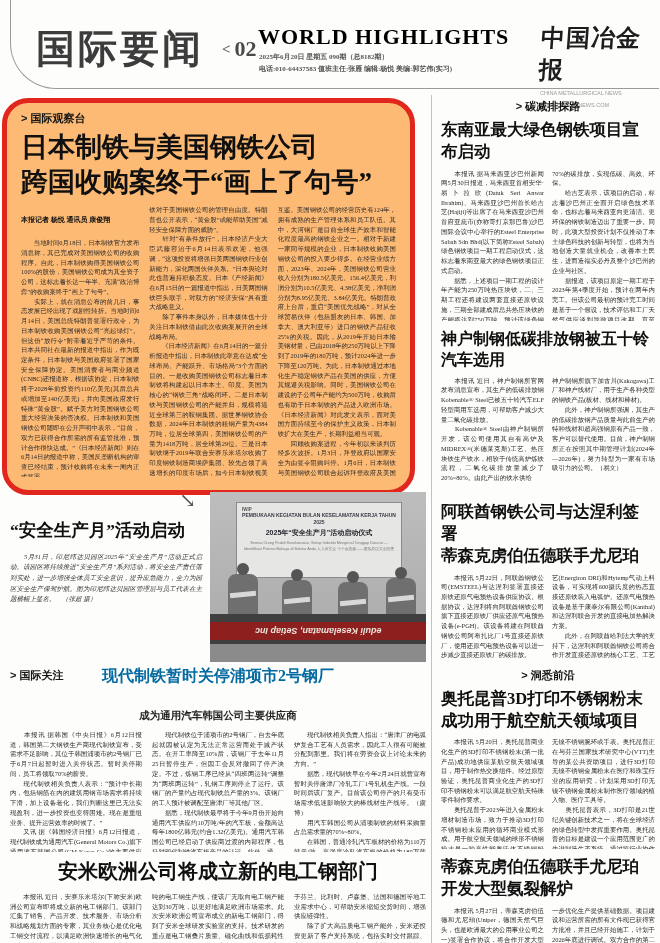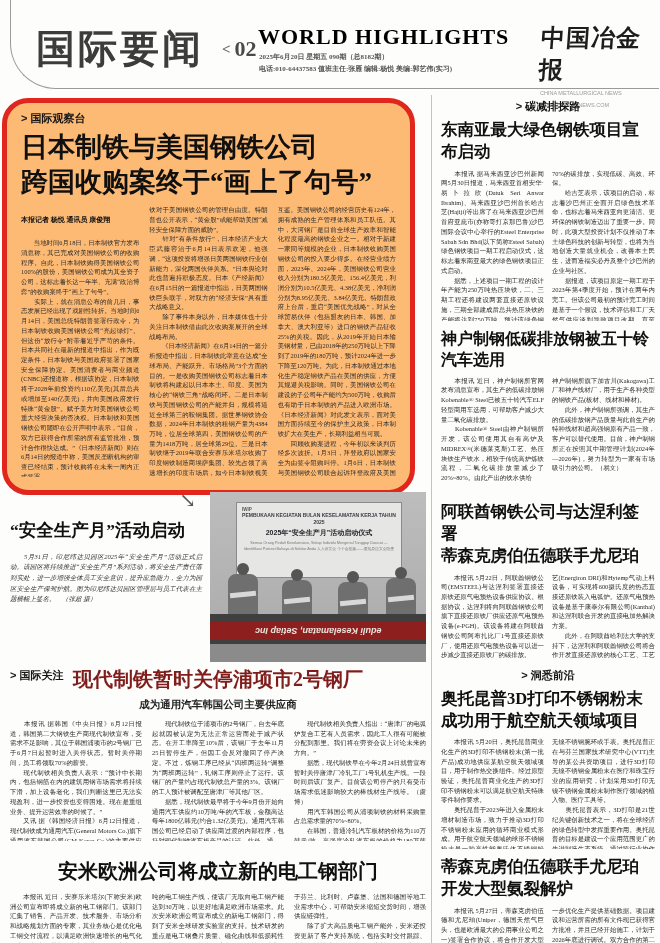--- a/index.html
+++ b/index.html
@@ -60,22 +60,22 @@
     background:#d8d8d8;transform:rotate(-6deg);}
   .ph-table{position:absolute;left:0;bottom:18px;width:216px;height:30px;background:#3f3f3f;}
   .ph-strip{position:absolute;left:0;bottom:22px;width:216px;height:18px;background:#8e1f1f;
     display:flex;align-items:center;justify-content:center;}
   .ph-strip span{transform:rotate(180deg);color:#e8e3da;font-size:9px;font-style:italic;
     font-weight:bold;white-space:nowrap;font-family:"Liberation Sans",sans-serif;}
   .ph-desk{position:absolute;left:0;bottom:0;width:216px;height:18px;background:#8b8b8b;}
   
   .focus{position:absolute;left:10px;top:666px;width:416px;}
   .focus-label{position:absolute;left:0;top:2px;}
-  .focus-h{text-align:center;font-weight:bold;font-size:20px;color:#7f1d1d;}
-  .focus-sub{text-align:center;font-weight:bold;font-size:10.5px;color:#222;margin-top:5px;
+  .focus-h{text-align:center;font-weight:bold;font-size:16px;color:#0369a1;}
+  .focus-sub{text-align:center;font-weight:bold;font-size:10.5px;color:#222;margin-top:22px;
     font-family:"Liberation Sans",sans-serif;}
   .focus-cols{height:122px;margin-top:7px;}
   .arcelor{position:absolute;left:10px;top:858px;width:416px;}
   .arcelor-h{text-align:center;font-weight:bold;font-size:20px;color:#101010;}
   .arcelor-cols{height:56px;margin-top:7px;}
   
   .right{position:absolute;left:441px;top:95px;width:214px;}
   .r-art{margin-bottom:7px;}
   .r-h{text-align:left;font-weight:bold;font-size:16.5px;line-height:1.35;color:#101010;
     margin:5px 0 5px;}

